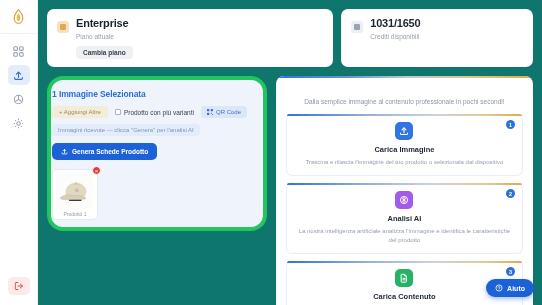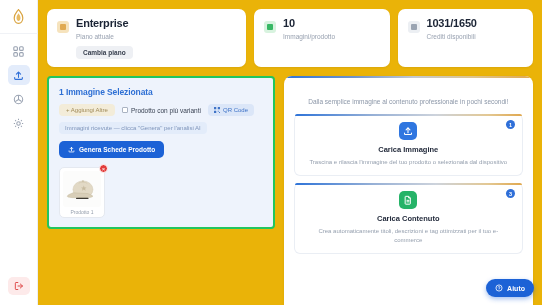--- a/index.html
+++ b/index.html
@@ -6,21 +6,21 @@
   html, body {
     width: 542px; height: 305px;
     overflow: hidden;
     font-family: "Liberation Sans", sans-serif;
     background: #f5f7fa;
   }
   #app {
     position: relative;
     width: 542px; height: 305px;
     display: flex;
-    background: #eab308;
+    background: #0f766e;
   }
 
   
   .sidebar {
     width: 38px; height: 305px;
     background: #ffffff;
     border-right: 1px solid #eceff4;
     display: flex; flex-direction: column;
     align-items: center;
     flex: 0 0 38px;
@@ -127,23 +127,23 @@
     gap: 9px;
     margin-top: 9px;
     flex: 1 1 auto;
     min-height: 0;
   }
 
   
   .left-panel {
     flex: 1.02 1 0;
     background: #eef3fc;
-    border: 2px solid #22c55e;
-    border-radius: 4px;
-    padding: 9px 10px;
+    border: 4px solid #22c55e;
+    border-radius: 16px;
+    padding: 9px 1px;
     align-self: flex-start;
     max-height: 155px;
     overflow: hidden;
   }
   .left-title {
     font-size: 8.5px; font-weight: bold; color: #2e6fd4;
     letter-spacing: -.1px;
   }
   .chip-row {
     display: flex; align-items: center; gap: 7px;
@@ -391,29 +391,20 @@
         <div class="stat-ico amber">
             <i></i>
           </div>
         <div>
           <div class="stat-title">Enterprise</div>
           <div class="stat-sub">Piano attuale</div>
           <button class="plan-btn">Cambia piano</button>
         </div>
       </div>
 
-      <div class="stat-card images">
-        <div class="stat-ico green">
-            <i></i>
-          </div>
-        <div>
-          <div class="stat-title">10</div>
-          <div class="stat-sub">Immagini/prodotto</div>
-        </div>
-      </div>
 
       <div class="stat-card credits">
         <div class="stat-ico gray">
             <i></i>
           </div>
         <div>
           <div class="stat-title">1031/1650</div>
           <div class="stat-sub">Crediti disponibili</div>
         </div>
       </div>
@@ -493,20 +484,34 @@
               <svg width="10" height="10" viewBox="0 0 12 12" fill="none" stroke="currentColor" stroke-width="1.3" stroke-linecap="round" stroke-linejoin="round">
                 <path d="M6 8V2.4"></path>
                   <path d="M3.7 4.6 L6 2.3 L8.3 4.6"></path>
                 <path d="M1.8 8.3v1.1a.8.8 0 0 0 .8.8h6.8a.8.8 0 0 0 .8-.8V8.3"></path>
               </svg>
             </div>
             <div class="step-name">Carica Immagine</div>
             <div class="step-desc">Trascina e rilascia l'immagine del tuo prodotto o selezionala dal dispositivo</div>
           </div>
 
+          <div class="step-card">
+            <div class="step-top"></div>
+            <div class="step-badge">2</div>
+            <div class="step-ico purple">
+              <svg width="10" height="10" viewBox="0 0 12 12" fill="none" stroke="currentColor" stroke-width="1.2">
+                <circle cx="6" cy="6" r="4.3"></circle>
+                <path d="M6 2.6 v6.8" stroke-linecap="round"></path>
+                <path d="M4.4 4.2 c1 .6 1 2.4 0 3.4" stroke-linecap="round"></path>
+                <path d="M7.6 4.2 c-1 .6 -1 2.4 0 3.4" stroke-linecap="round"></path>
+              </svg>
+            </div>
+            <div class="step-name">Analisi AI</div>
+            <div class="step-desc">La nostra intelligenza artificiale analizza l'immagine e identifica le caratteristiche del prodotto</div>
+          </div>
 
           <div class="step-card">
             <div class="step-top"></div>
             <div class="step-badge">3</div>
             <div class="step-ico green">
               <svg width="10" height="10" viewBox="0 0 12 12" fill="none" stroke="currentColor" stroke-width="1.2" stroke-linejoin="round">
                 <path d="M3.2 1.6h3.6l2 2v6.8a.6.6 0 0 1-.6.6H3.2a.6.6 0 0 1-.6-.6V2.2a.6.6 0 0 1 .6-.6z"></path>
                 <path d="M6.8 1.6v2h2"></path>
                 <path d="M4.3 6.4h3.4M4.3 8.2h3.4"></path>
               </svg>

